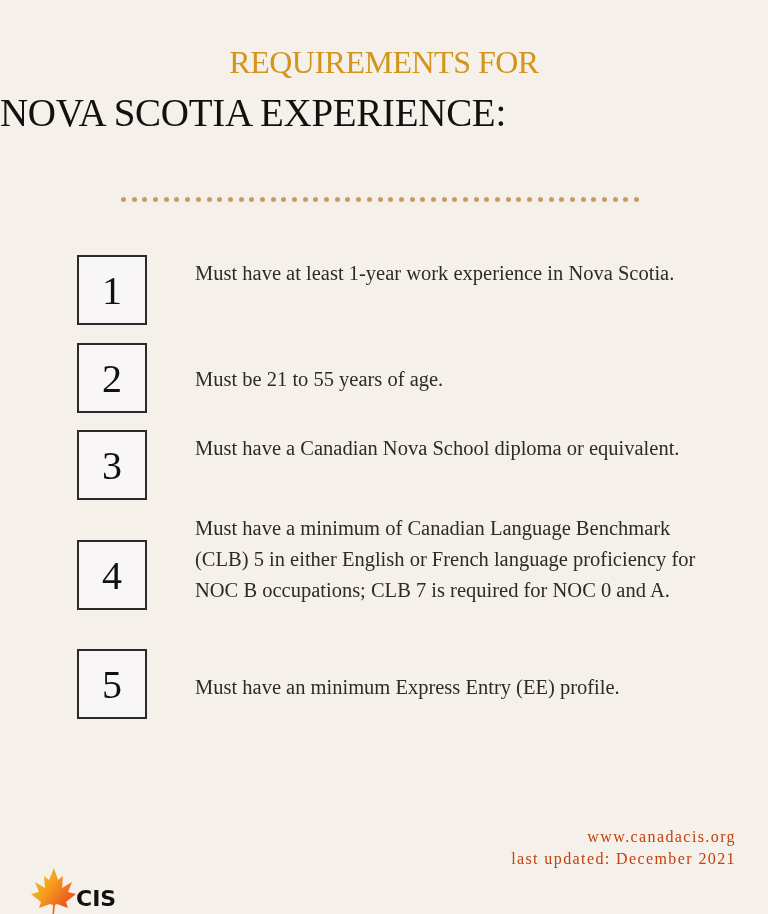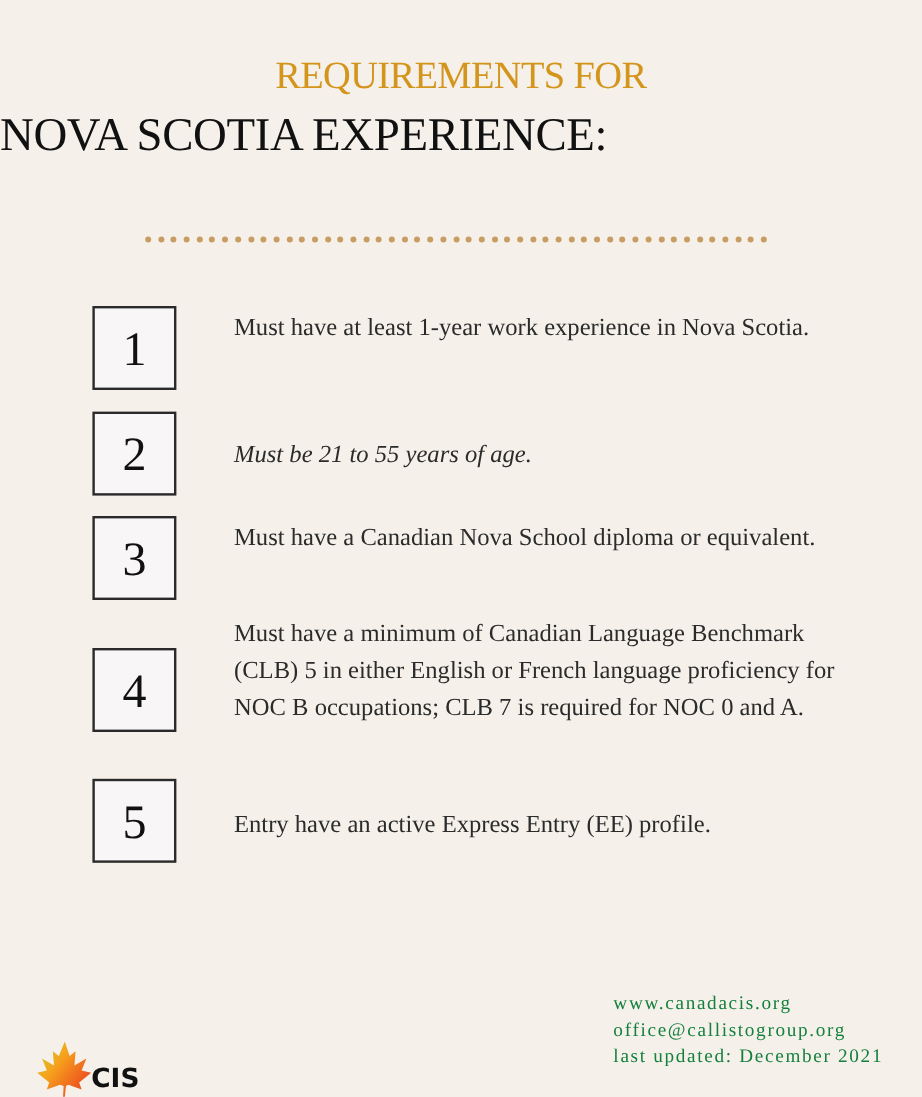--- a/index.html
+++ b/index.html
@@ -84,24 +84,25 @@
       position: absolute;
       left: 28px;
       top: 866px;
       width: 90px;
       height: 60px;
     }
     .footer {
       position: absolute;
       right: 32px;
       top: 826px;
+      text-align: right;
       font-size: 16px;
       line-height: 22px;
       letter-spacing: 1.4px;
-      color: #15803d;
+      color: #c2410c;
     }
   </style>
 </head>
 <body>
 
 <div class="pretitle">REQUIREMENTS FOR</div>
 
 <div class="title">
   <div>NOVA SCOTIA EXPERIENCE:</div>
 </div>
@@ -158,50 +159,49 @@
     <span class="dot" style="background: rgb(200, 157, 99);"></span>
   </div>
 
 <div class="req">
   <div class="num-box" style="top:255px;">1</div>
   <div class="req-text" style="top:258px;">Must have at least 1-year work experience in Nova Scotia.</div>
 </div>
 
 <div class="req">
   <div class="num-box" style="top:343px;">2</div>
-  <div class="req-text" style="top:364px;font-style:italic;">Must be 21 to 55 years of age.</div>
+  <div class="req-text" style="top:364px;">Must be 21 to 55 years of age.</div>
 </div>
 
 <div class="req">
   <div class="num-box" style="top:430px;">3</div>
   <div class="req-text" style="top:433px;">Must have a Canadian Nova School diploma or equivalent.</div>
 </div>
 
 <div class="req">
   <div class="num-box" style="top:540px;">4</div>
   <div class="req-text" style="top:513px;">Must have a minimum of Canadian Language Benchmark (CLB) 5 in either English or French language proficiency for NOC B occupations; CLB 7 is required for NOC 0 and A.</div>
 </div>
 
 <div class="req">
   <div class="num-box" style="top:649px;">5</div>
-  <div class="req-text" style="top:672px;">Entry have an active Express Entry (EE) profile.</div>
+  <div class="req-text" style="top:672px;">Must have an minimum Express Entry (EE) profile.</div>
 </div>
 
 <div class="logo">
   <svg width="90" height="60" viewBox="0 0 90 60">
     <defs>
       <linearGradient id="leafg" x1="0" y1="0" x2="1" y2="1">
         <stop offset="0" stop-color="#c8d52a"></stop>
         <stop offset="0.35" stop-color="#f6a21d"></stop>
         <stop offset="0.7" stop-color="#ee5a1e"></stop>
         <stop offset="1" stop-color="#e0342a"></stop>
       </linearGradient>
     </defs>
     <path d="M26 2 L30 14 L35 10 L34 22 L44 16 L40 26 L48 28 L38 36 L40 42 L29 38 L27 39 L25 58 L24 58 L25 39 L22 38 L11 42 L13 36 L3 28 L11 26 L7 16 L17 22 L16 10 L21 14 Z" fill="url(#leafg)"></path>
     <text x="48" y="40" font-family="DejaVu Sans, sans-serif" font-weight="bold" font-size="22" fill="#111">CIS</text>
   </svg>
 </div>
 
 <div class="footer">
   <div>www.canadacis.org</div>
-  <div>office@callistogroup.org</div>
   <div>last updated: December 2021</div>
 </div>
 
 </body></html>

